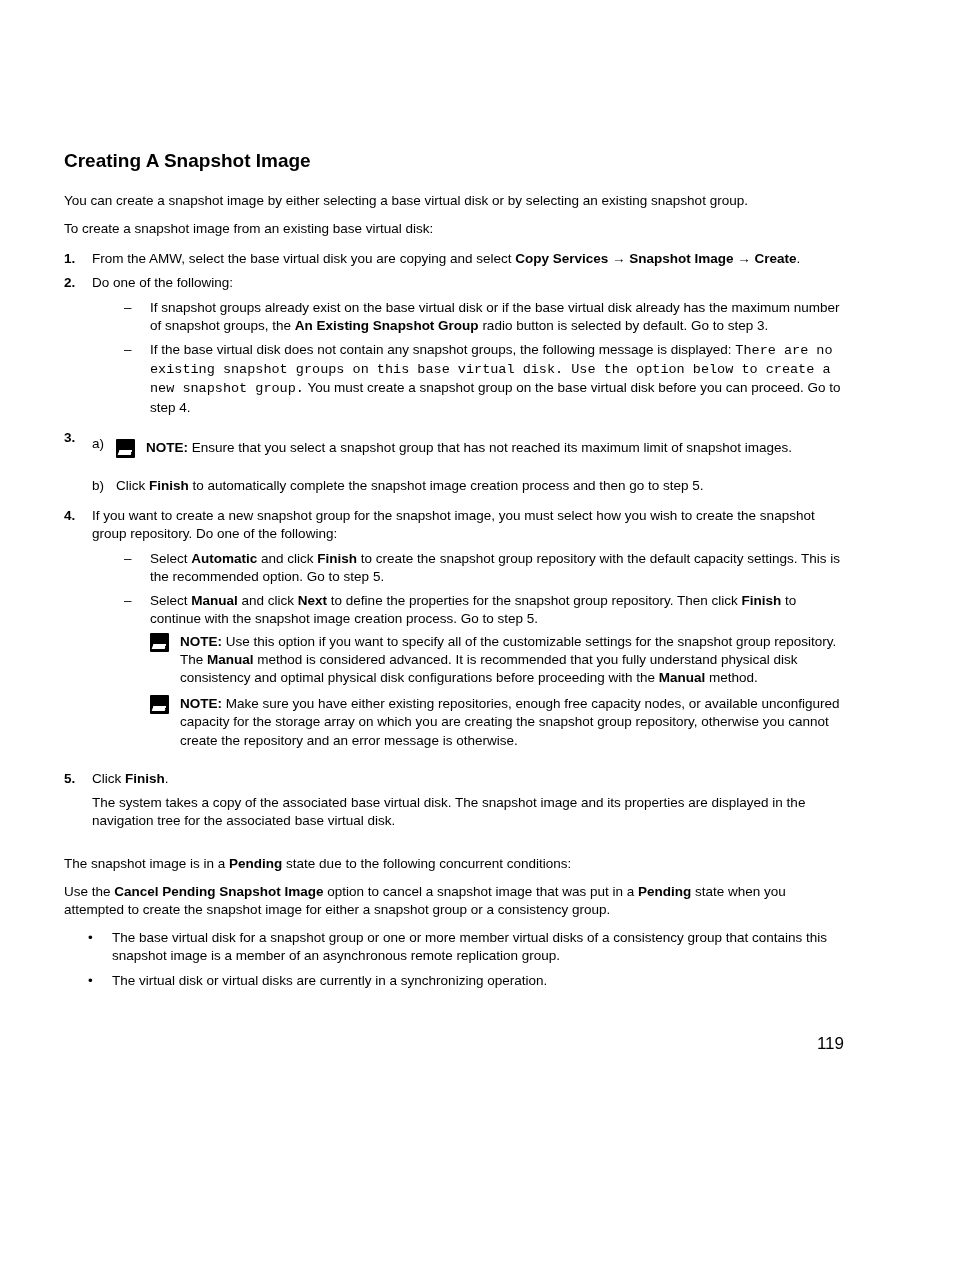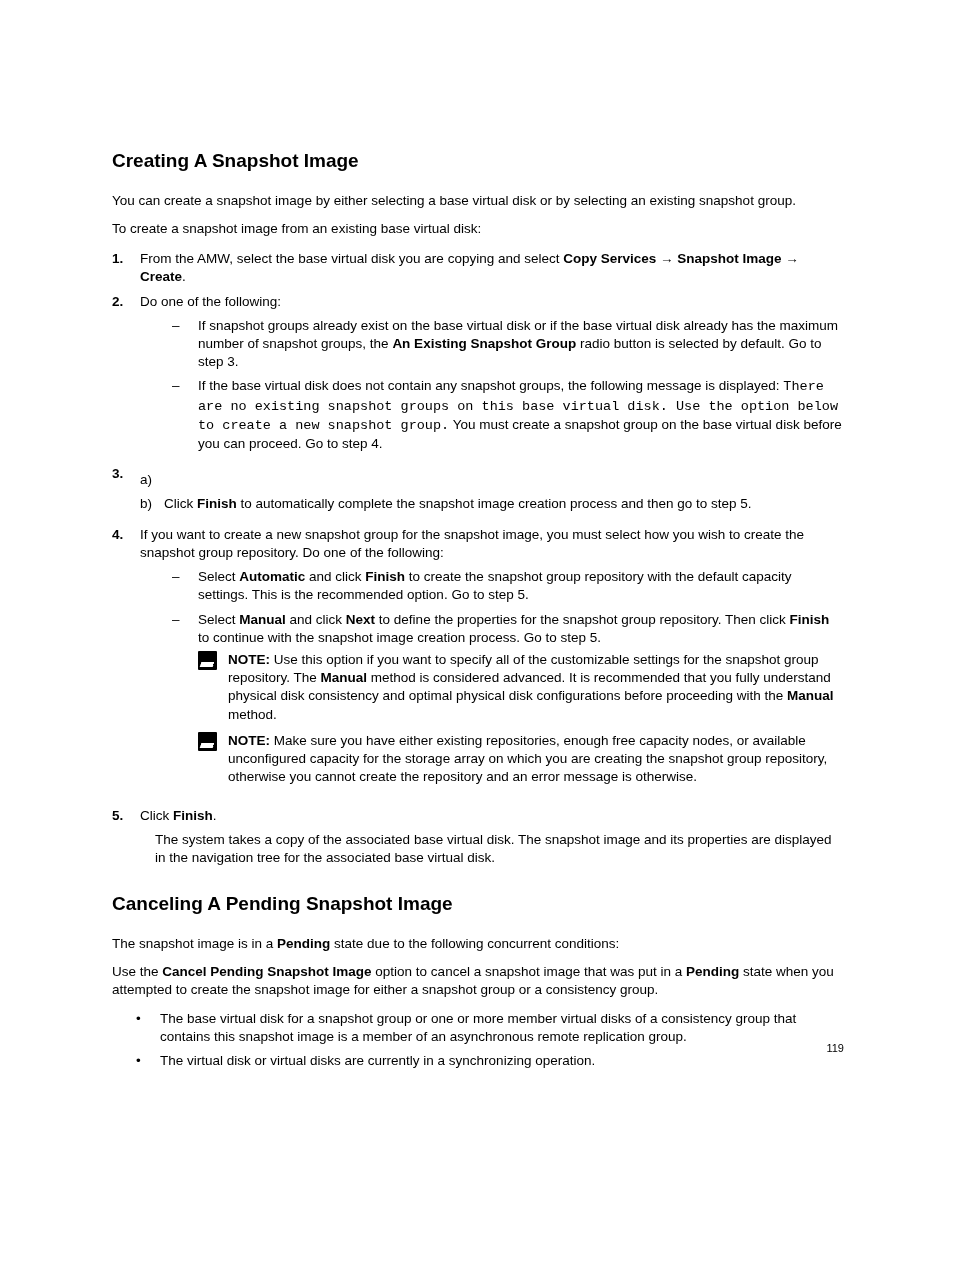--- a/index.html
+++ b/index.html
@@ -9,21 +9,21 @@
     font-family: Arial, Helvetica, sans-serif;
     font-size: 13.5px;
     line-height: 1.35;
     color: #000;
   }
   .page {
     width: 954px;
     height: 1160px;
     position: relative;
     box-sizing: border-box;
-    padding: 148px 110px 0 112px;
+    padding: 148px 110px 0 64px;
   }
   h2 {
     font-size: 19px;
     font-weight: bold;
     margin: 0 0 18px 0;
   }
   p { margin: 0 0 10px 0; }
   .step-list { margin: 12px 0 24px 0; padding: 0; }
   .step { display: flex; margin: 0 0 6px 0; }
   .step-num { width: 28px; flex: 0 0 28px; font-weight: bold; text-align: left; }
@@ -57,21 +57,21 @@
   .note-body { flex: 1; }
   .b { font-weight: bold; }
   .mono { font-family: "Courier New", Courier, monospace; text-align: center; }
   .bullets { margin: 8px 0 0 0; padding: 0; list-style: none; }
   .bullet { display: flex; margin: 0 0 6px 0; }
   .bullet-mark { width: 24px; flex: 0 0 24px; padding-left: 24px; }
   .page-num {
     position: absolute;
     bottom: 104px;
     right: 110px;
-    font-size: 11px;
+    font-size: 17px;
   }
 </style>
 </head>
 <body>
 
 <div class="page">
 
   <h2>Creating A Snapshot Image</h2>
 
   <p>You can create a snapshot image by either selecting a base virtual disk or by selecting an existing snapshot group.</p>
@@ -107,20 +107,26 @@
       </div>
     </div>
 
     <div class="step">
       <div class="step-num">3.</div>
       <div class="step-body">
         <div class="alpha-list">
           <div class="alpha-item">
             <div class="alpha-mark">a)</div>
             <div class="alpha-body">
+              <div class="note-row">
+                <div class="note-icon-wrap"><span class="note-icon"></span></div>
+                <div class="note-body">
+                  <span class="b">NOTE: </span><span>Ensure that you select a snapshot group that has not reached its maximum limit of snapshot images.</span>
+                </div>
+              </div>
             </div>
           </div>
           <div class="alpha-item">
             <div class="alpha-mark">b)</div>
             <div class="alpha-body">
               <span>Click </span><span class="b">Finish</span><span> to automatically complete the snapshot image creation process and then go to step 5.</span>
             </div>
           </div>
         </div>
       </div>
@@ -156,27 +162,26 @@
             </div>
           </div>
         </div>
       </div>
     </div>
 
     <div class="step">
       <div class="step-num">5.</div>
       <div class="step-body">
         <span>Click </span><span class="b">Finish</span><span>.</span>
-        <div style="margin-top:6px;margin-left:15px;">The system takes a copy of the associated base virtual disk. The snapshot image and its properties are displayed in the navigation tree for the associated base virtual disk.</div>
+        <div style="margin-top:6px;">The system takes a copy of the associated base virtual disk. The snapshot image and its properties are displayed in the navigation tree for the associated base virtual disk.</div>
       </div>
     </div>
 
   </div>
 
-  <h2>Canceling A Pending Snapshot Image</h2>
 
   <p>
     <span>The snapshot image is in a </span><span class="b">Pending</span><span> state due to the following concurrent conditions:</span>
   </p>
 
   <p>
     <span>Use the </span><span class="b">Cancel Pending Snapshot Image</span><span> option to cancel a snapshot image that was put in a </span><span class="b">Pending</span><span> state when you attempted to create the snapshot image for either a snapshot group or a consistency group.</span>
   </p>
 
   <ul class="bullets">

